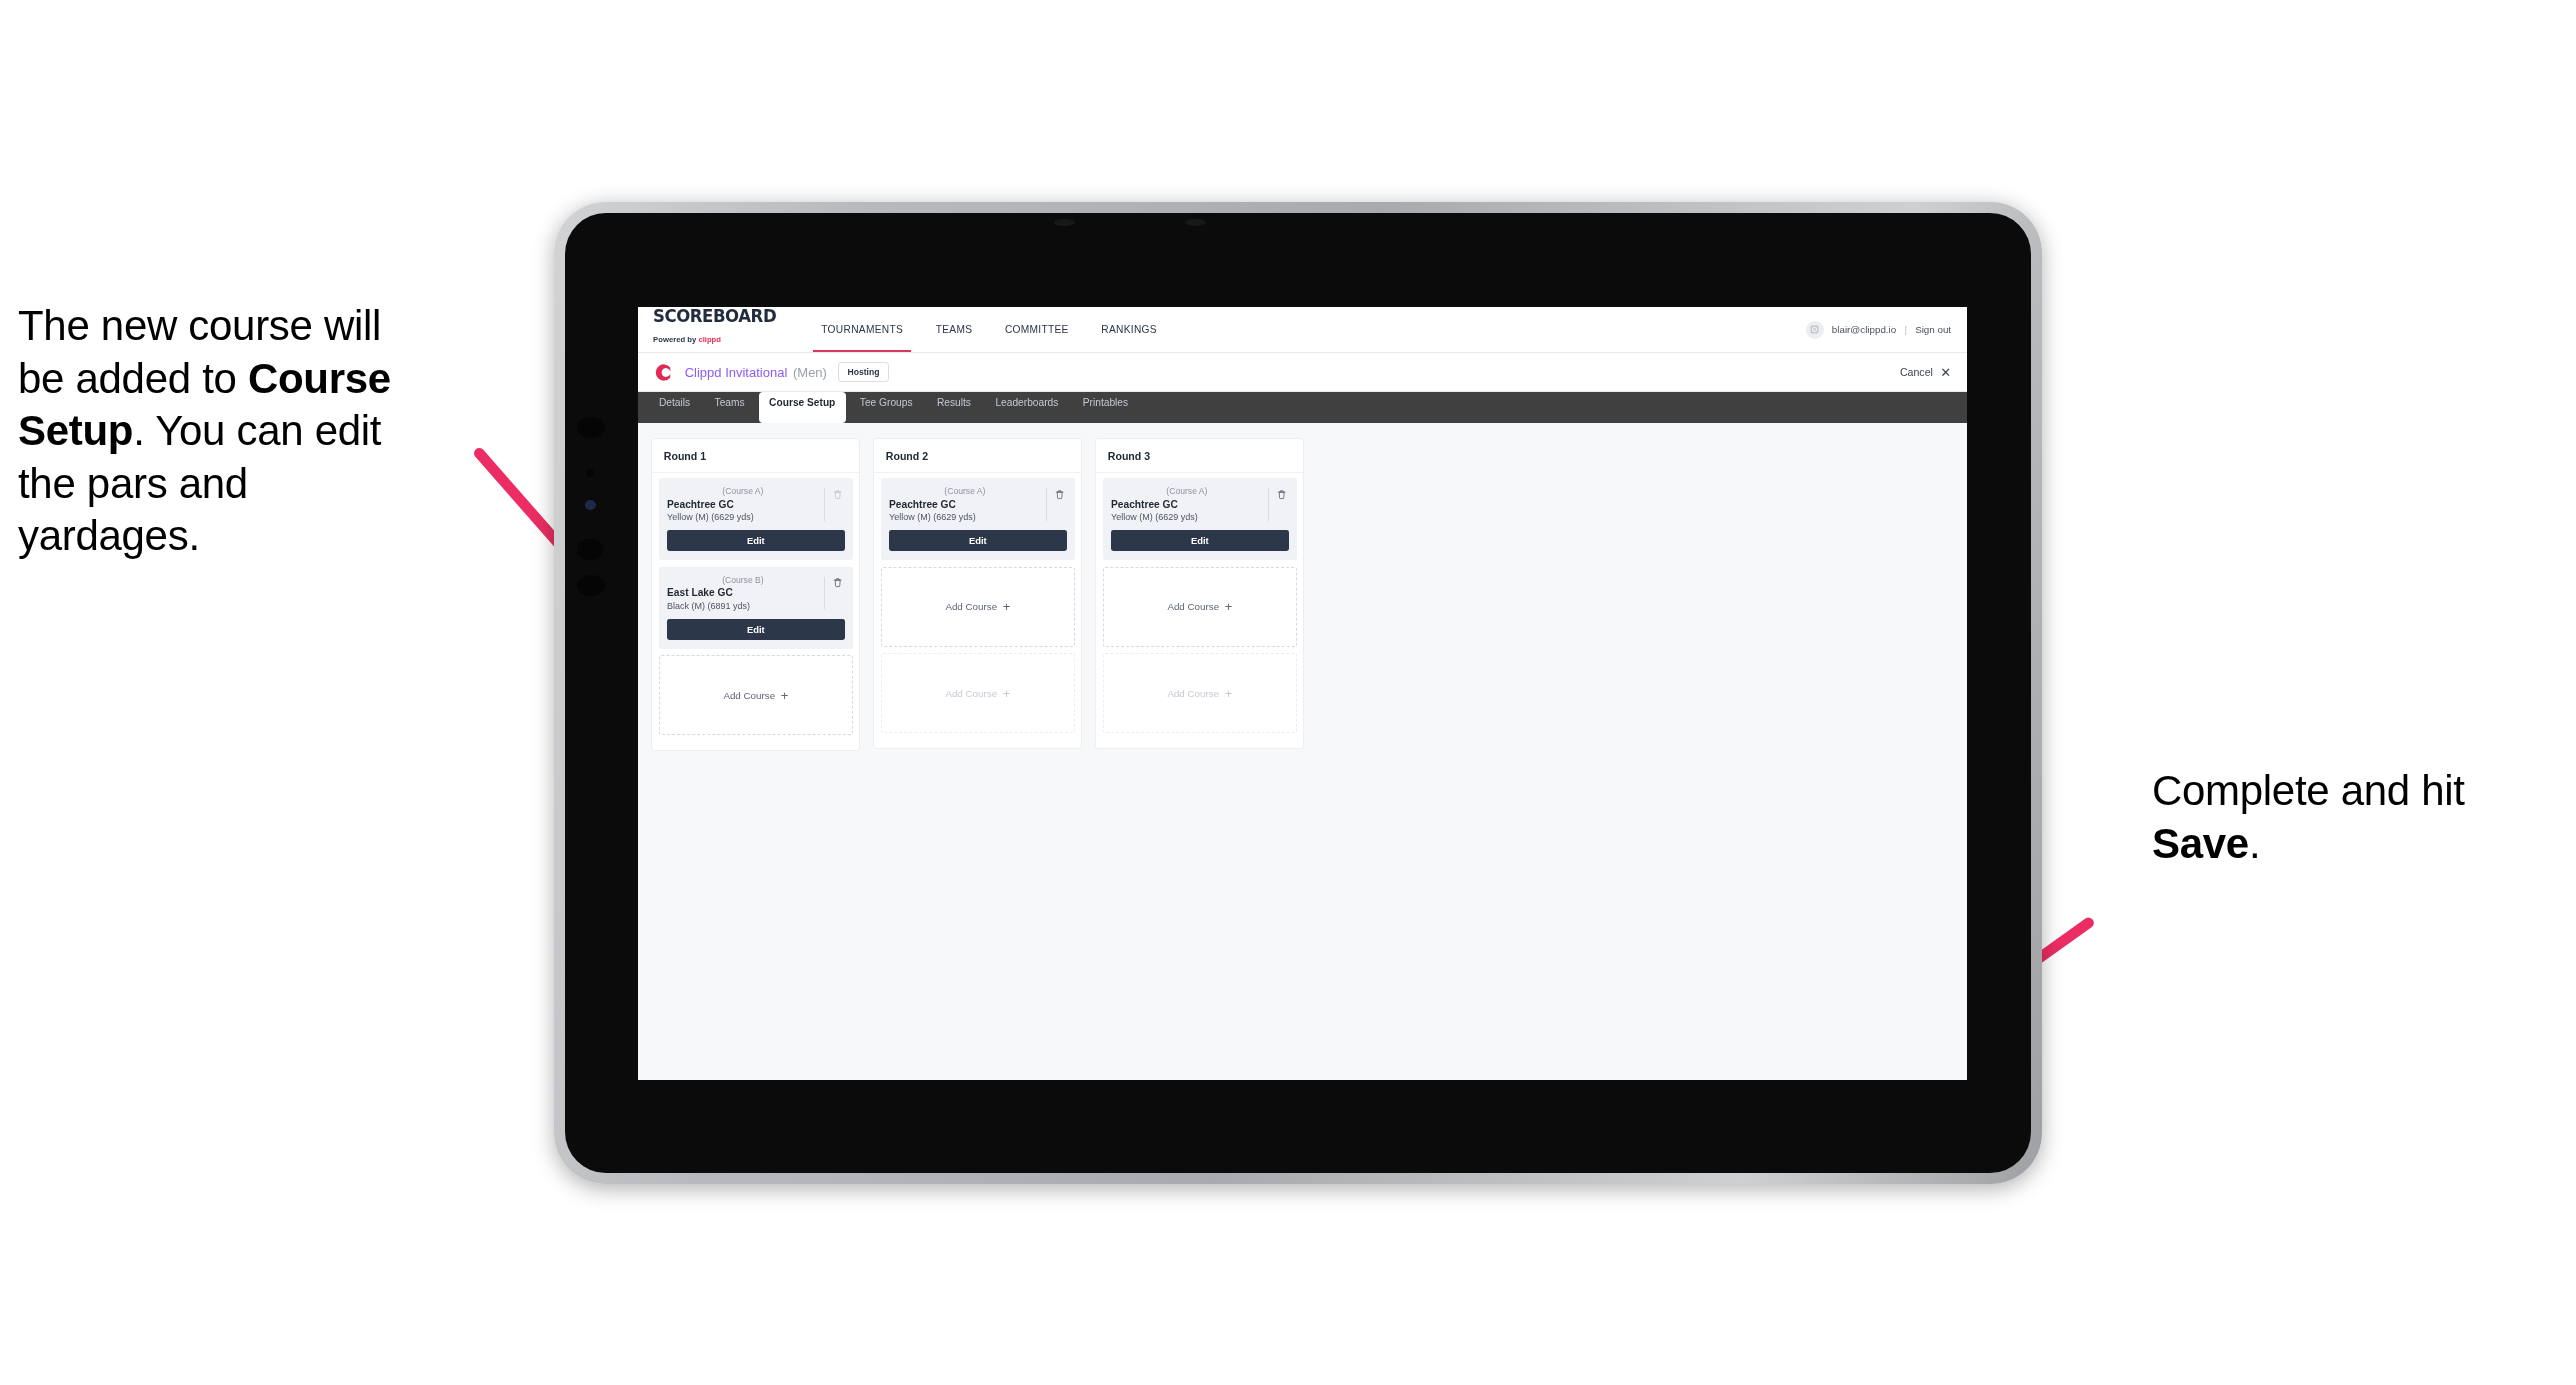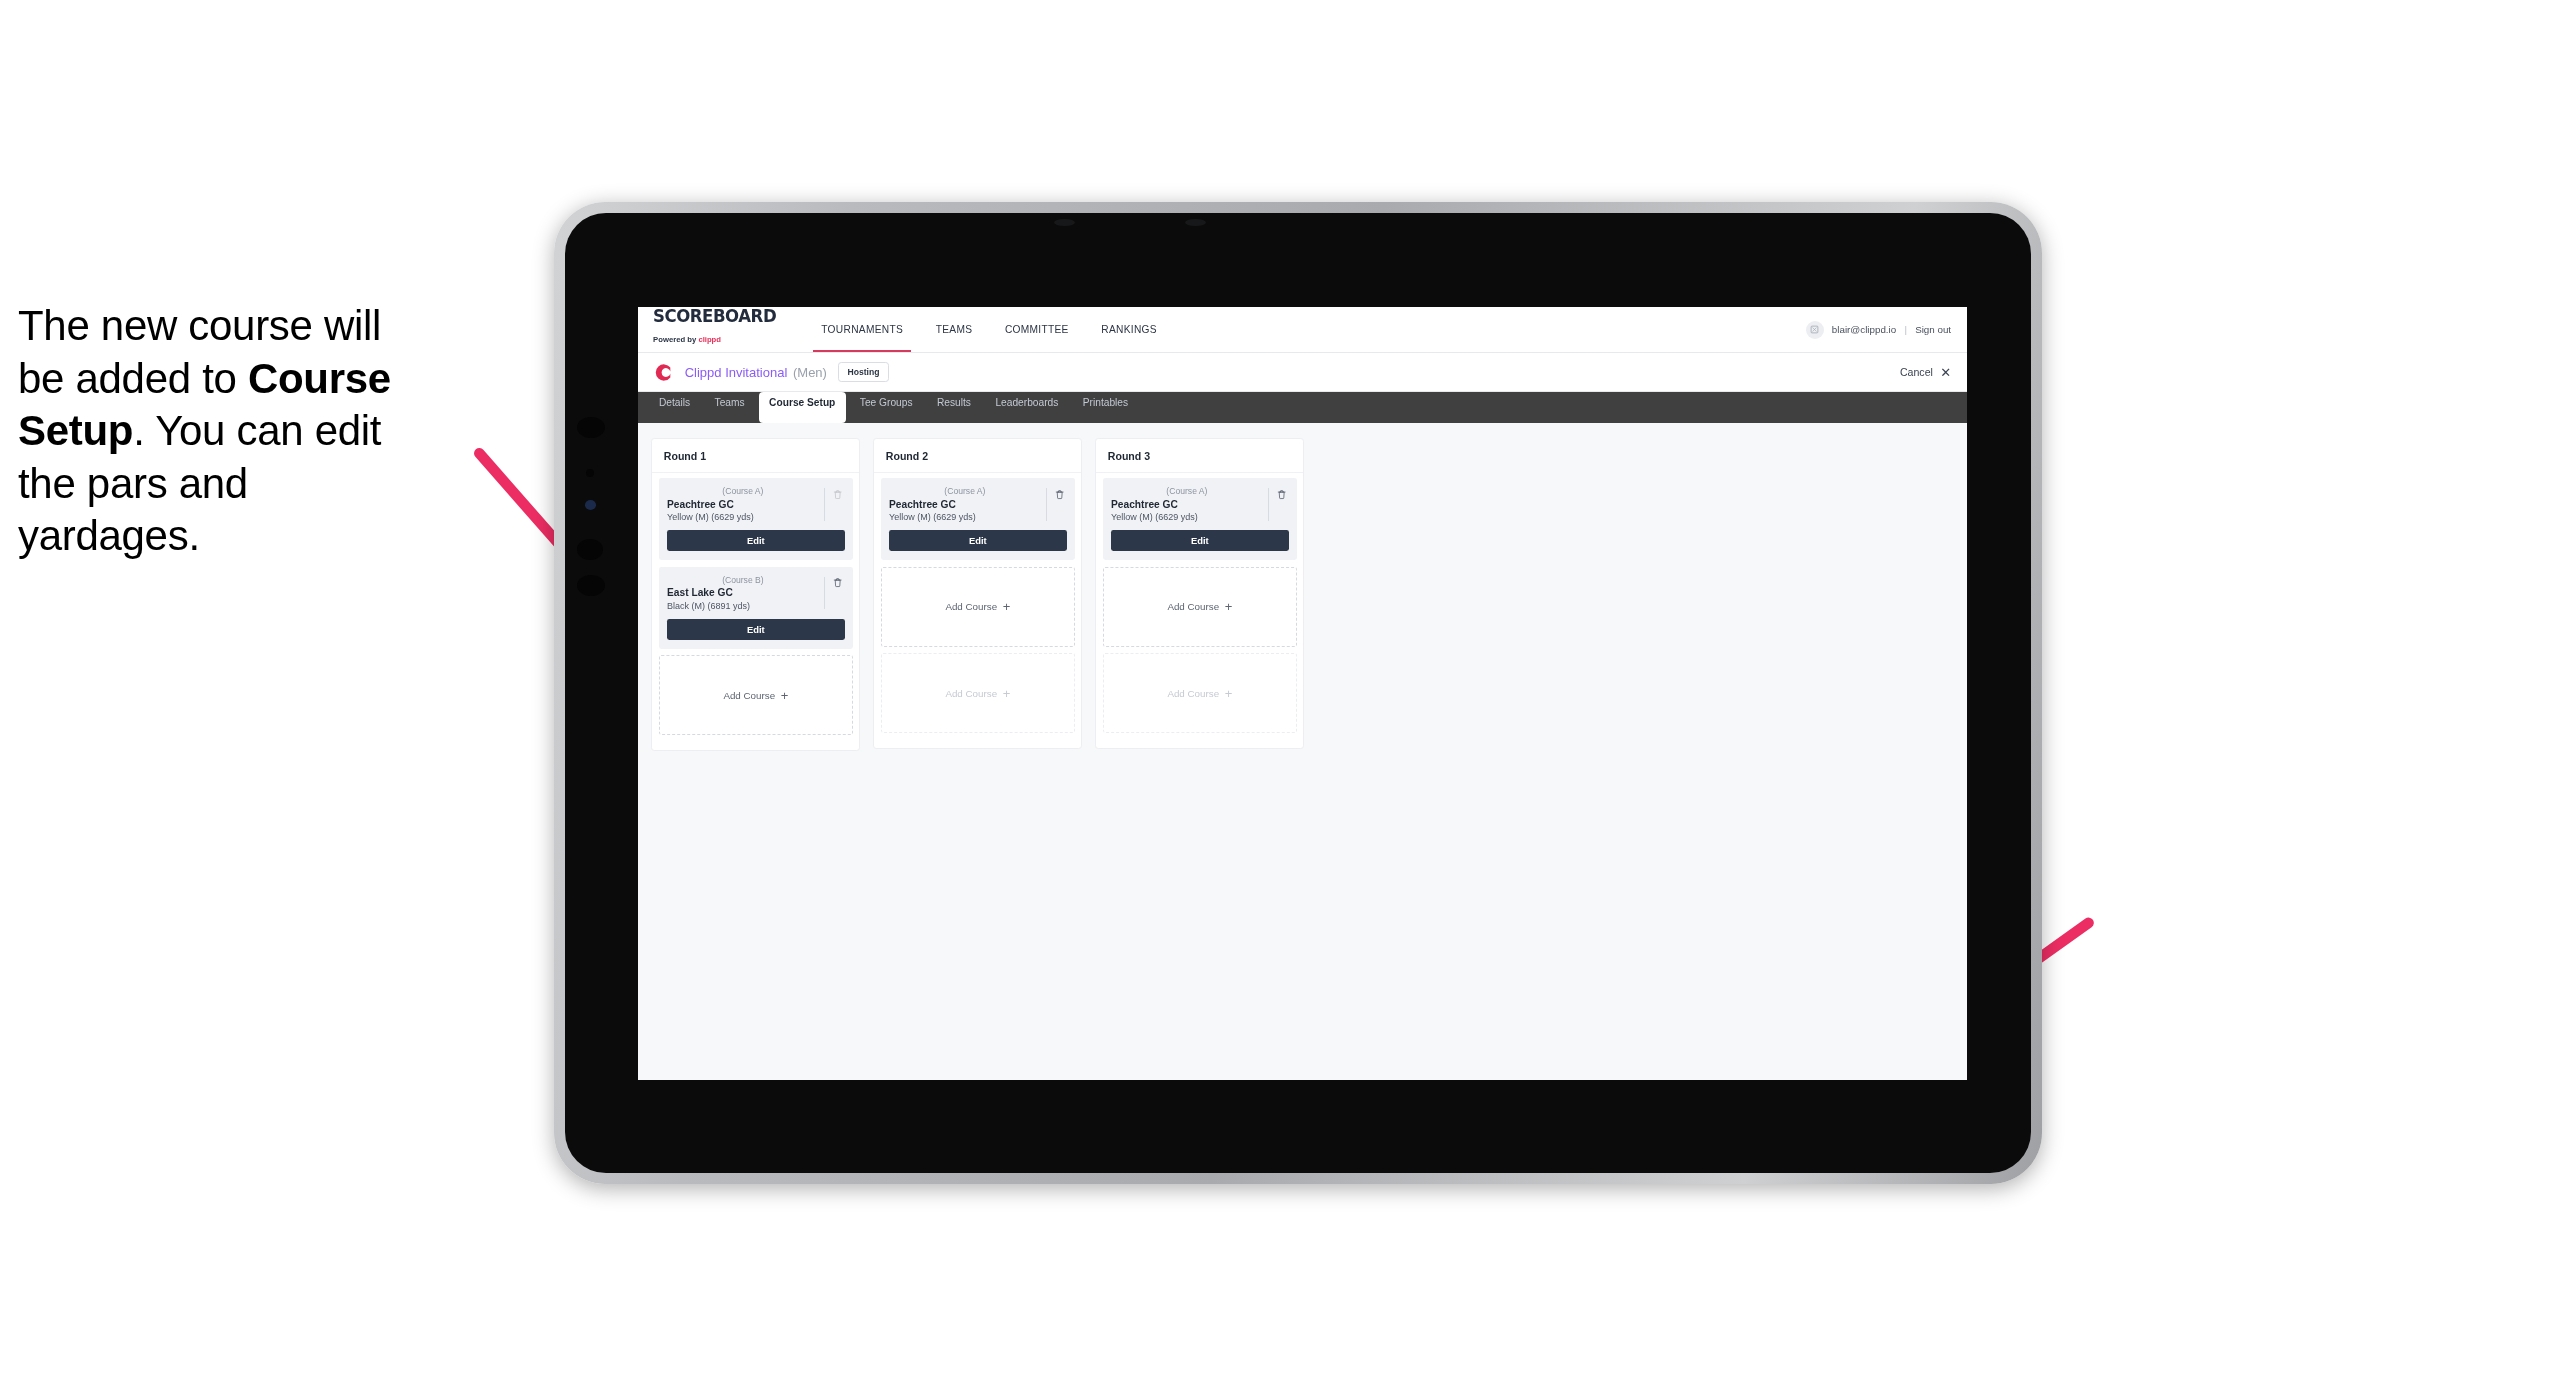--- a/index.html
+++ b/index.html
@@ -201,20 +201,23 @@
 </style>
 </head>
 <body>
 
 <div class="stage">
 
   <div class="annot" id="annot-left">
     <span>The new course will be added to </span><b>Course Setup</b><span>. You can edit the pars and yardages.</span>
   </div>
 
+  <div class="annot" id="annot-right">
+    <span>Complete and hit </span><b>Save</b><span>.</span>
+  </div>
 
   <svg class="arrow-svg" id="arrow-left-svg" style="left:0;top:0;width:2576px;height:1386px;" viewBox="0 0 3160 1700" width="2576" height="1386">
     <g>
       <line x1="588" y1="556" x2="760" y2="752" stroke="#ec2d63" stroke-width="13" stroke-linecap="round"></line>
       <polygon points="790,790 737,762 764,740" fill="#ec2d63"></polygon>
       <polygon points="793,792 740,764 768,738 782,748" fill="#ec2d63"></polygon>
     </g>
   </svg>
 
   <svg class="arrow-svg" id="arrow-right-svg" style="left:0;top:0;width:2576px;height:1386px;" viewBox="0 0 3160 1700" width="2576" height="1386">

